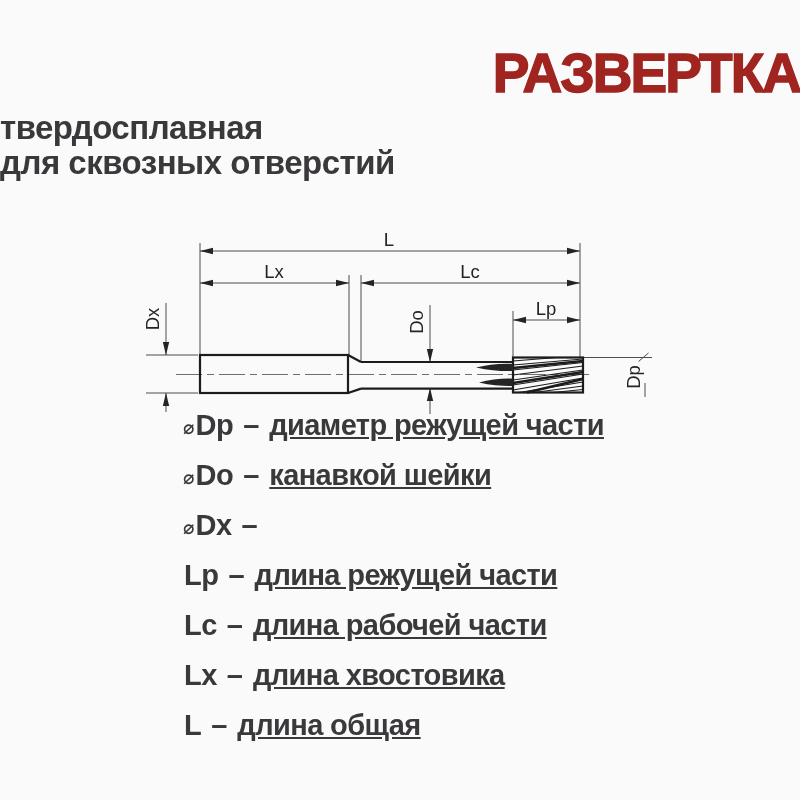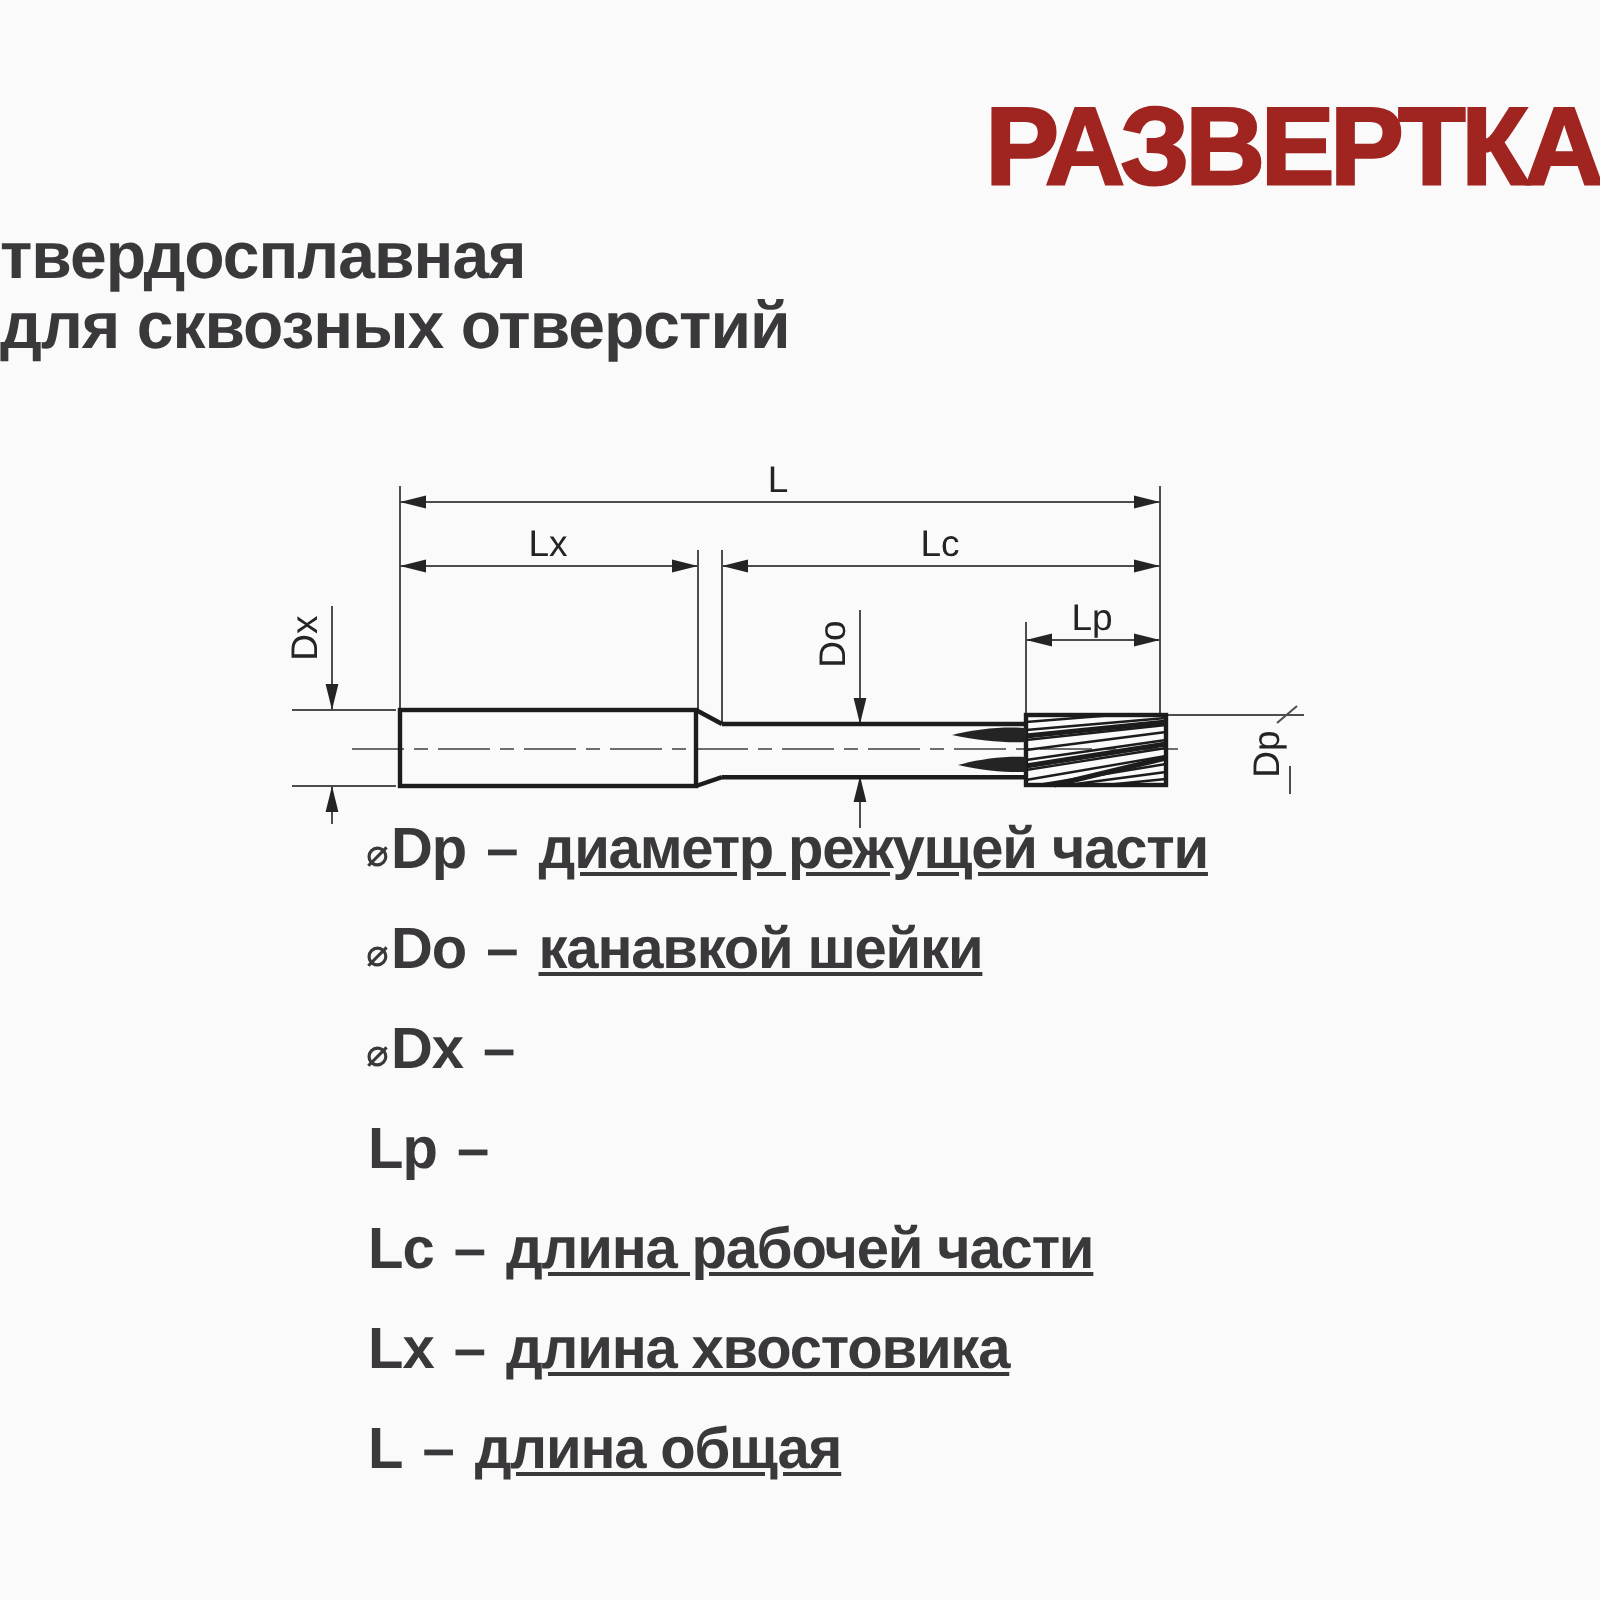--- a/index.html
+++ b/index.html
@@ -162,20 +162,21 @@
       <span class="lg-dash">–</span>
       <span class="lg-desc">канавкой шейки</span>
     </li>
     <li class="lg-row">
       <span class="lg-term"><span class="lg-sym">⌀</span><b class="lg-b">Dx</b></span>
       <span class="lg-dash">–</span>
     </li>
     <li class="lg-row">
       <span class="lg-term"><span class="lg-sym"></span><b class="lg-b">Lp</b></span>
       <span class="lg-dash">–</span>
+      <span class="lg-desc">длина режущей части</span>
     </li>
     <li class="lg-row">
       <span class="lg-term"><span class="lg-sym"></span><b class="lg-b">Lc</b></span>
       <span class="lg-dash">–</span>
       <span class="lg-desc">длина рабочей части</span>
     </li>
     <li class="lg-row">
       <span class="lg-term"><span class="lg-sym"></span><b class="lg-b">Lx</b></span>
       <span class="lg-dash">–</span>
       <span class="lg-desc">длина хвостовика</span>

